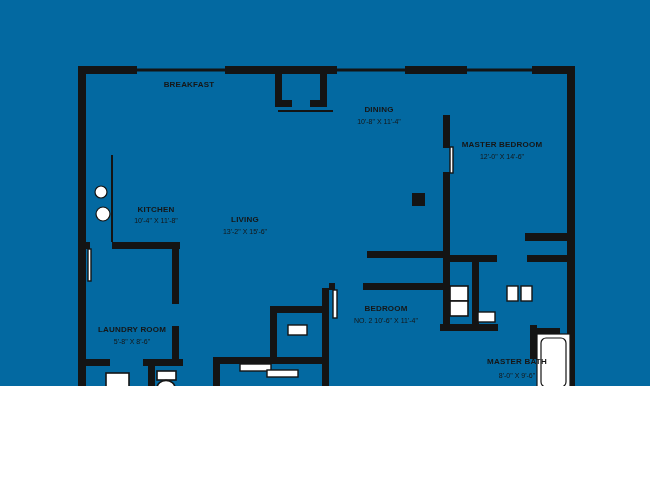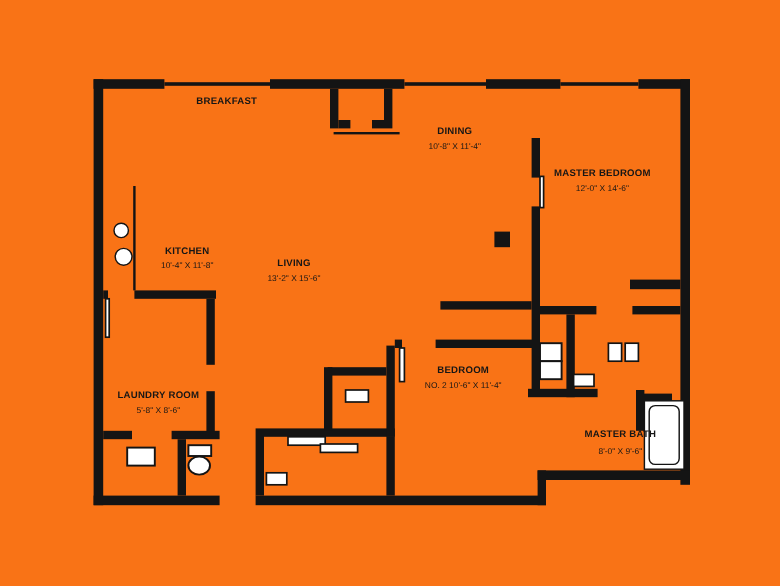--- a/index.html
+++ b/index.html
@@ -1,16 +1,16 @@
 <!DOCTYPE html>
 <html><head>
 <meta charset="utf-8">
 <style>
   html,body{margin:0;padding:0;background:#ffffff;}
-  .stage{position:relative;width:650px;height:488px;background:#f97316;overflow:hidden;text-align:center;}
+  .stage{position:relative;width:650px;height:386px;background:#0369a1;overflow:hidden;text-align:center;}
   svg{display:block;}
   .w{fill:#141414;}
   .win{fill:#141414;}
   .fx{fill:#ffffff;stroke:#141414;stroke-width:1.6;}
   .fxthin{fill:#ffffff;stroke:#141414;stroke-width:1.2;}
   .leaf{fill:#ffffff;stroke:#141414;stroke-width:1.4;}
   .solid{fill:#141414;}
   text{font-family:"Liberation Sans", sans-serif;fill:#161616;}
   .room-name{font-size:8px;font-weight:700;letter-spacing:.2px;}
   .room-dims{font-size:7px;font-weight:400;}

